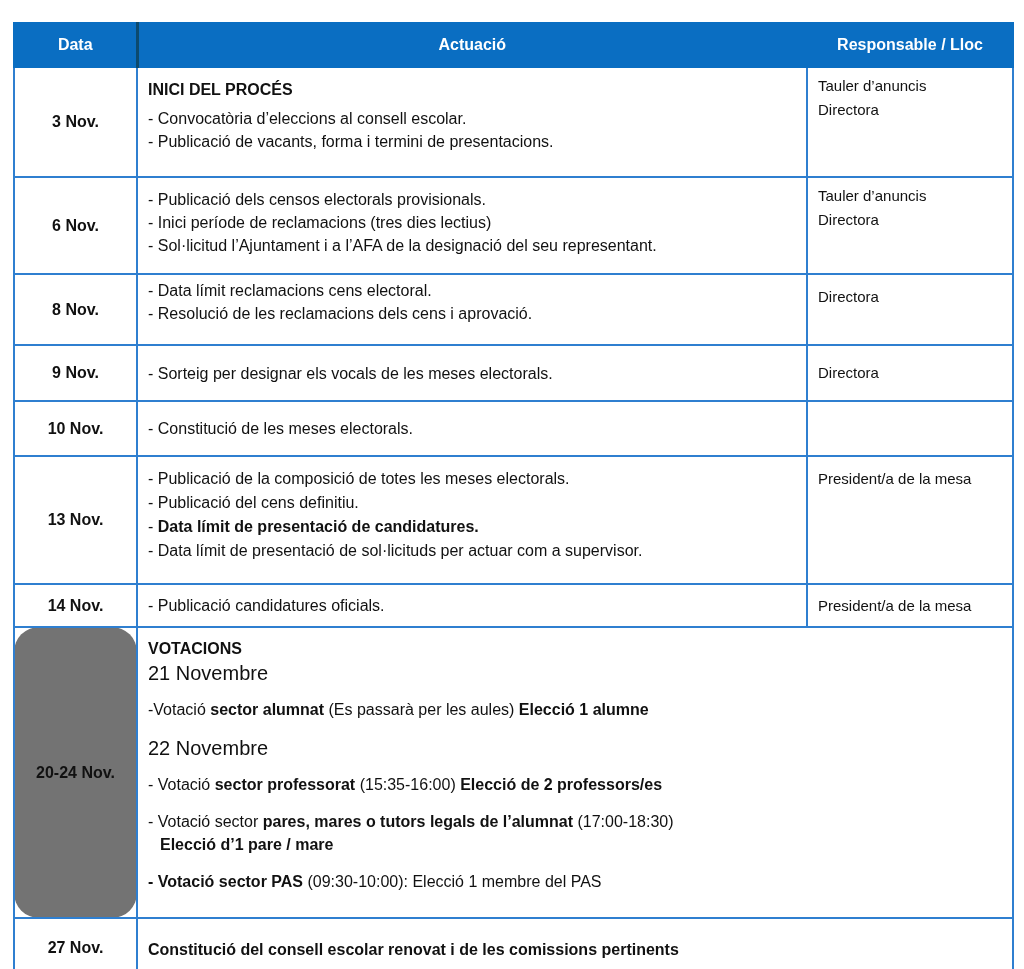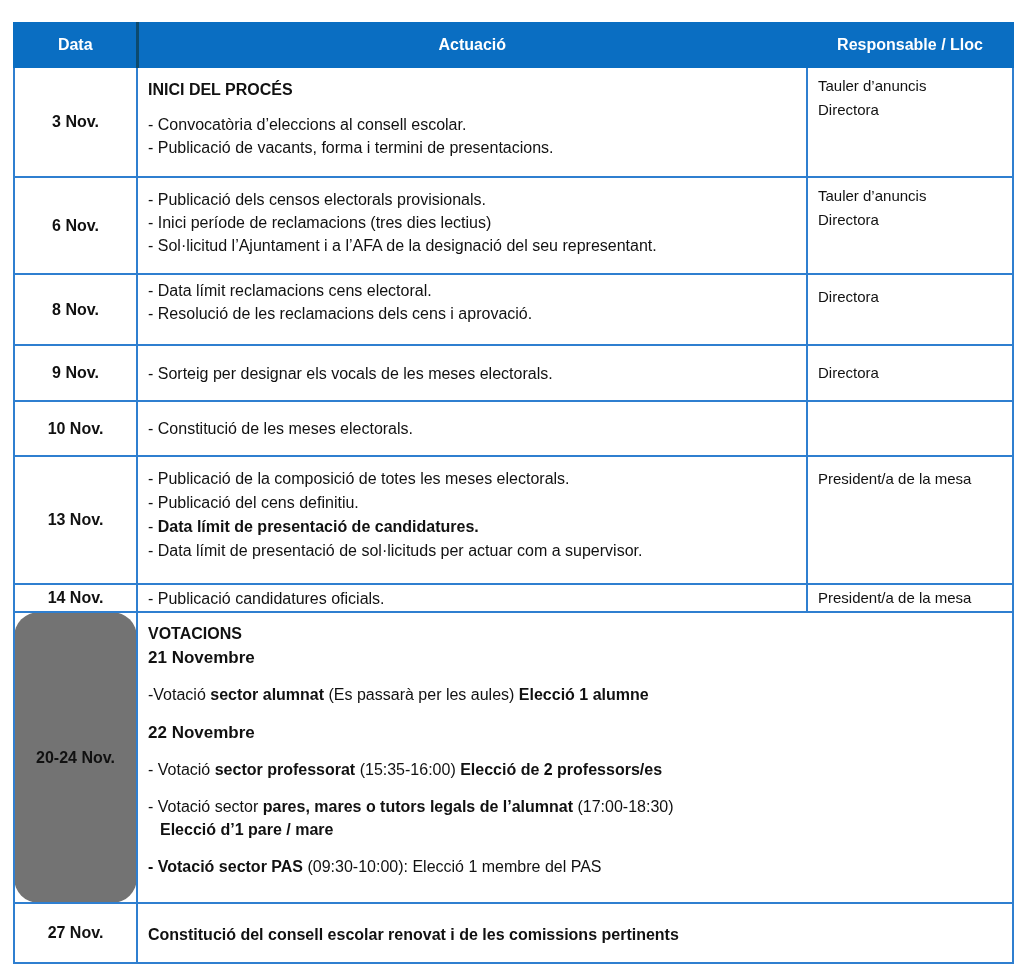--- a/index.html
+++ b/index.html
@@ -20,21 +20,21 @@
       font-weight: bold; text-align: center; vertical-align: middle; font-size: 16px;
     }
     .tbl td.date.hl { background: #737373; border-radius: 25px; }
     .tbl td.act { padding: 6px 10px 6px 10px; line-height: 23px; }
     .tbl td.resp { padding: 6px 10px; line-height: 24px; font-size: 15px; }
     .tbl td.resp.single { vertical-align: middle; padding-top: 0; padding-bottom: 0; }
     .line { display: block; white-space: nowrap; }
     .b { font-weight: bold; }
     .title { font-weight: bold; display: block; margin-bottom: 6px; }
     .vt-title { font-weight: bold; display: block; line-height: 22px; }
-    .vt-day { font-weight: bold; font-size: 17px; display: block; line-height: 26px; margin-bottom: 12px; }
+    .vt-day { font-weight: normal; font-size: 20px; display: block; line-height: 26px; margin-bottom: 12px; }
     .vt-line { display: block; white-space: nowrap; line-height: 23px; margin-bottom: 14px; }
     .vt-sub { display: block; padding-left: 12px; font-weight: bold; }
   </style>
 </head>
 <body>
 
 <table class="tbl">
   <colgroup>
     <col style="width:123px">
     <col style="width:670px">
@@ -45,21 +45,21 @@
       <th>Data</th>
       <th class="mid">Actuació</th>
       <th>Responsable / Lloc</th>
     </tr>
   </thead>
   <tbody>
 
     <tr style="height:110px">
       <td class="date">3 Nov.</td>
       <td class="act" style="padding-top:10px">
-        <span class="title" style="margin-bottom:12px">INICI DEL PROCÉS</span>
+        <span class="title" style="margin-bottom:6px">INICI DEL PROCÉS</span>
         <span class="line">- Convocatòria d’eleccions al consell escolar.</span>
         <span class="line">- Publicació de vacants, forma i termini de presentacions.</span>
       </td>
       <td class="resp">
         <span class="line">Tauler d’anuncis</span>
         <span class="line">Directora</span>
       </td>
     </tr>
 
     <tr style="height:97px">
@@ -110,21 +110,21 @@
         <span class="line">- Publicació de la composició de totes les meses electorals.</span>
         <span class="line">- Publicació del cens definitiu.</span>
         <span class="line"><span>- </span><span class="b">Data límit de presentació de candidatures.</span></span>
         <span class="line">- Data límit de presentació de sol·licituds per actuar com a supervisor.</span>
       </td>
       <td class="resp" style="padding-top:10px">
         <span class="line">President/a de la mesa</span>
       </td>
     </tr>
 
-    <tr style="height:28px">
+    <tr style="height:43px">
       <td class="date">14 Nov.</td>
       <td class="act" style="vertical-align:middle;padding-top:0;padding-bottom:0">
         <span class="line">- Publicació candidatures oficials.</span>
       </td>
       <td class="resp single">
         <span class="line">President/a de la mesa</span>
       </td>
     </tr>
 
     <tr style="height:291px">

